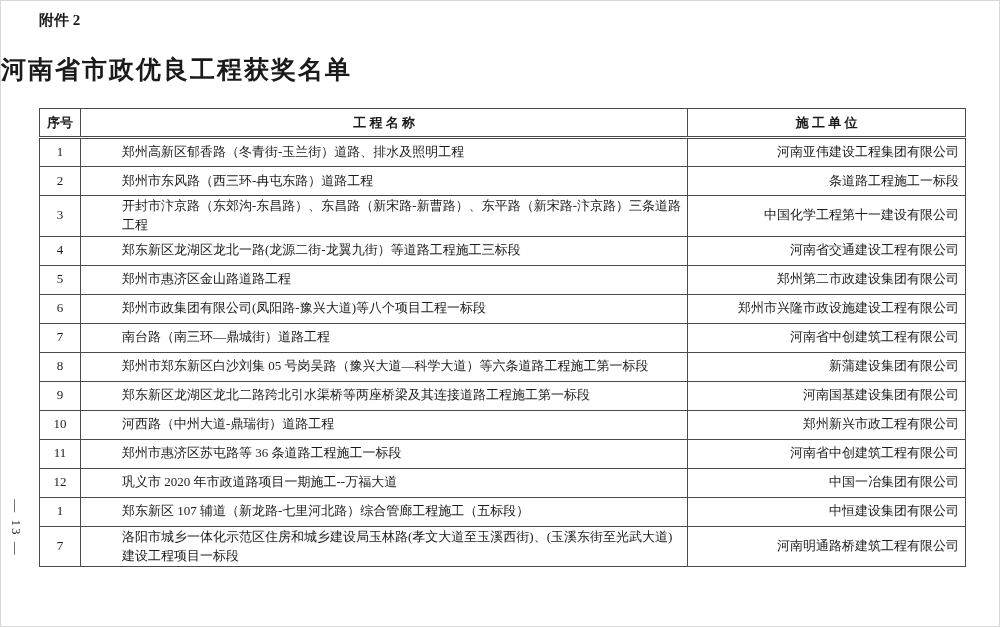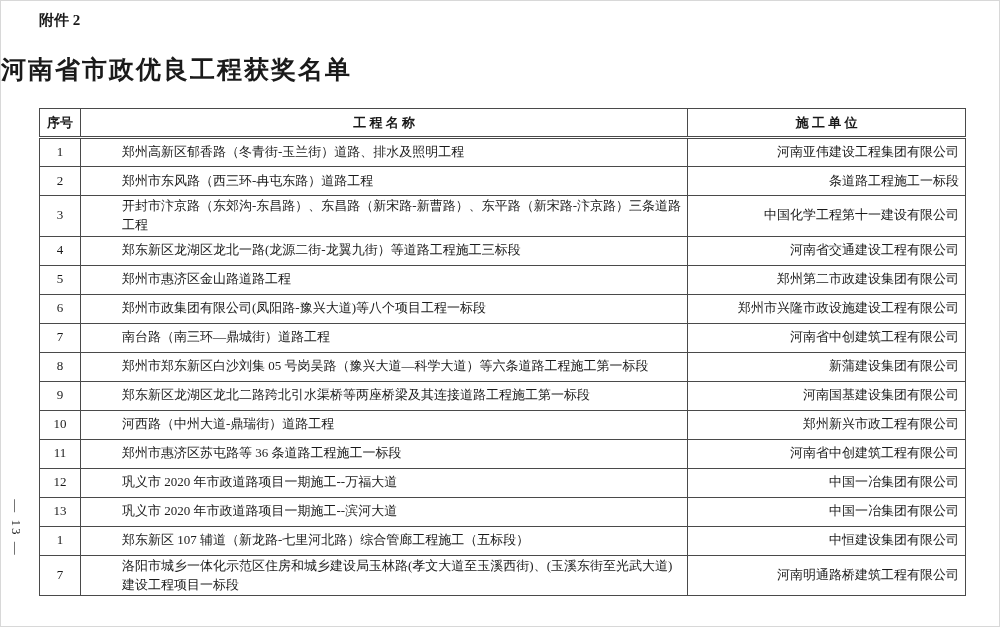--- a/index.html
+++ b/index.html
@@ -150,25 +150,20 @@
           <td class="no">11</td>
           <td class="proj">郑州市惠济区苏屯路等 36 条道路工程施工一标段</td>
           <td class="unit">河南省中创建筑工程有限公司</td>
         </tr>
         <tr>
           <td class="no">12</td>
           <td class="proj">巩义市 2020 年市政道路项目一期施工--万福大道</td>
           <td class="unit">中国一冶集团有限公司</td>
         </tr>
         <tr>
-          <td class="no">13</td>
-          <td class="proj">巩义市 2020 年市政道路项目一期施工--滨河大道</td>
-          <td class="unit">中国一冶集团有限公司</td>
-        </tr>
-        <tr>
           <td class="no">1</td>
           <td class="proj">郑东新区 107 辅道（新龙路-七里河北路）综合管廊工程施工（五标段）</td>
           <td class="unit">中恒建设集团有限公司</td>
         </tr>
         <tr>
           <td class="no">7</td>
           <td class="proj">洛阳市城乡一体化示范区住房和城乡建设局玉林路(孝文大道至玉溪西街)、(玉溪东街至光武大道)建设工程项目一标段</td>
           <td class="unit">河南明通路桥建筑工程有限公司</td>
         </tr>
       </tbody>

